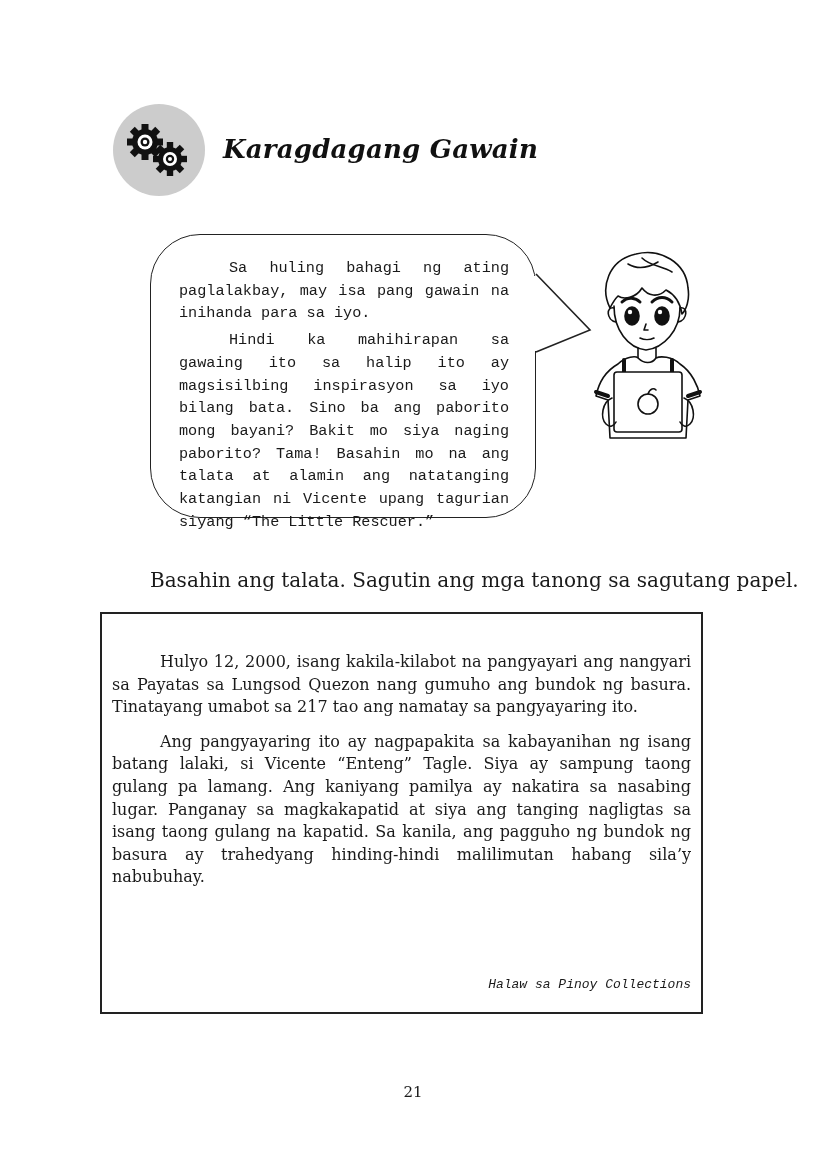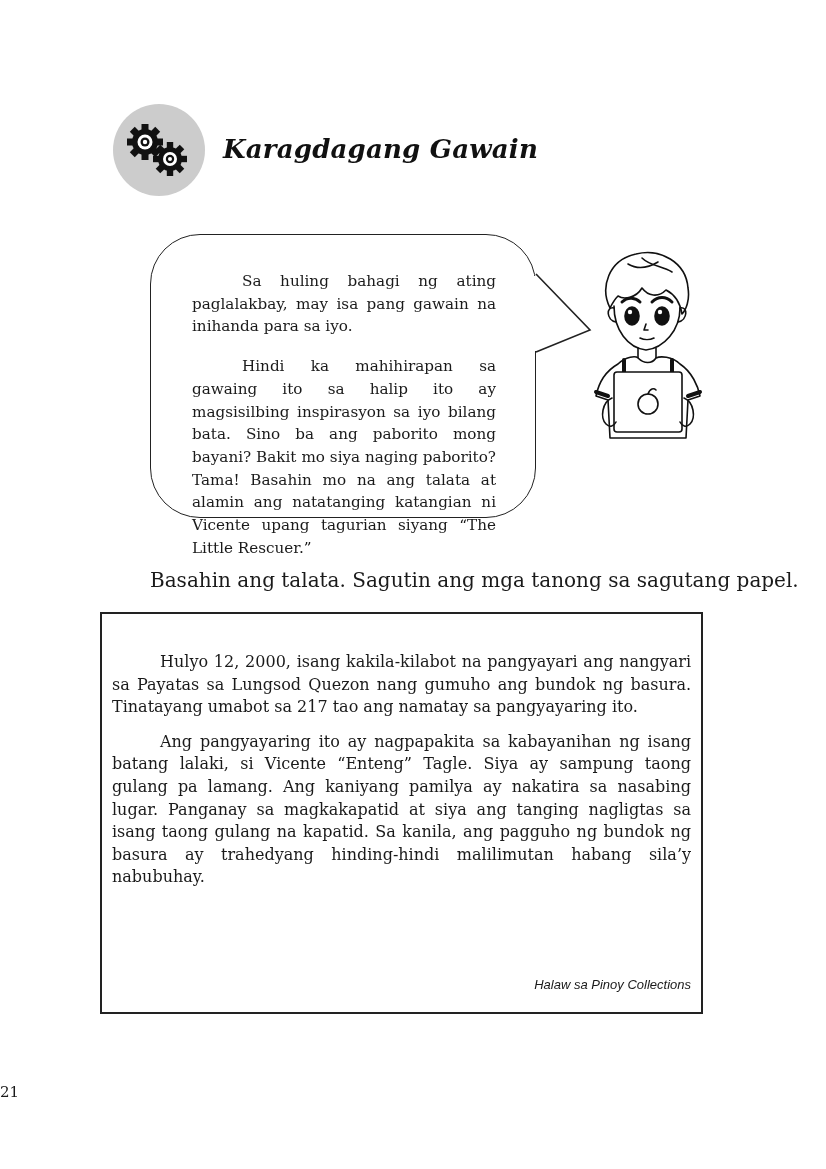--- a/index.html
+++ b/index.html
@@ -5,32 +5,32 @@
   html, body { margin: 0; padding: 0; background: #ffffff; }
   body { width: 826px; height: 1169px; position: relative; overflow: hidden; font-family: "DejaVu Serif", serif; color: #1a1a1a; }
 
   .section-icon { position: absolute; left: 113px; top: 104px; width: 92px; height: 92px; border-radius: 50%; background: #cccccc; }
   .section-icon svg { position: absolute; left: 0; top: 0; }
   .section-title { position: absolute; left: 223px; top: 134px; font-family: "DejaVu Serif", serif; font-weight: bold; font-style: italic; font-size: 26px; color: #111; letter-spacing: 0.2px; }
 
   .bubble { position: absolute; left: 150px; top: 234px; width: 386px; height: 284px; border: 1.6px solid #222; border-radius: 50px; box-sizing: border-box; background: #fff; }
   .bubble-tail { position: absolute; left: 530px; top: 270px; }
   .bubble-text { position: absolute; left: 175px; top: 253px; width: 338px; font-family: "DejaVu Serif", serif; font-size: 15.2px; line-height: 22.7px; text-align: justify; }
-  .bubble-text p { margin: 17px; text-indent: 50px; }
+  .bubble-text p { margin: 4px; text-indent: 50px; font-family: Liberation Mono, monospace; }
 
   .boy { position: absolute; left: 588px; top: 248px; }
 
   .instruction { position: absolute; left: 150px; top: 568px; font-family: "DejaVu Serif", serif; font-size: 20px; }
 
   .passage-box { position: absolute; left: 100px; top: 612px; width: 603px; height: 402px; border: 2px solid #222; box-sizing: border-box; }
   .passage { position: absolute; left: 112px; top: 651px; width: 579px; font-family: "DejaVu Serif", serif; font-size: 16px; line-height: 22.6px; text-align: justify; }
   .passage p { margin: 0 0 12px 0; text-indent: 48px; }
-  .source { position: absolute; right: 135px; top: 977px; font-family: Liberation Sans, sans-serif; font-style: italic; font-size: 13px; }
+  .source { position: absolute; right: 135px; top: 977px; font-family: Liberation Mono, monospace; font-style: italic; font-size: 13px; }
 
-  .page-number { position: absolute; left: 0; width: 826px; top: 1083px; font-family: "DejaVu Serif", serif; font-size: 15px; }
+  .page-number { position: absolute; left: 0; width: 826px; top: 1083px; text-align: center; font-family: "DejaVu Serif", serif; font-size: 15px; }
 </style>
 </head>
 <body>
 
 <div class="section-icon">
   <svg width="92" height="92" viewBox="0 0 92 92">
     <g transform="translate(32,38)">
       <g fill="#111">
         <circle r="13"></circle>
         <rect x="-3.5" y="-18" width="7" height="8"></rect>

